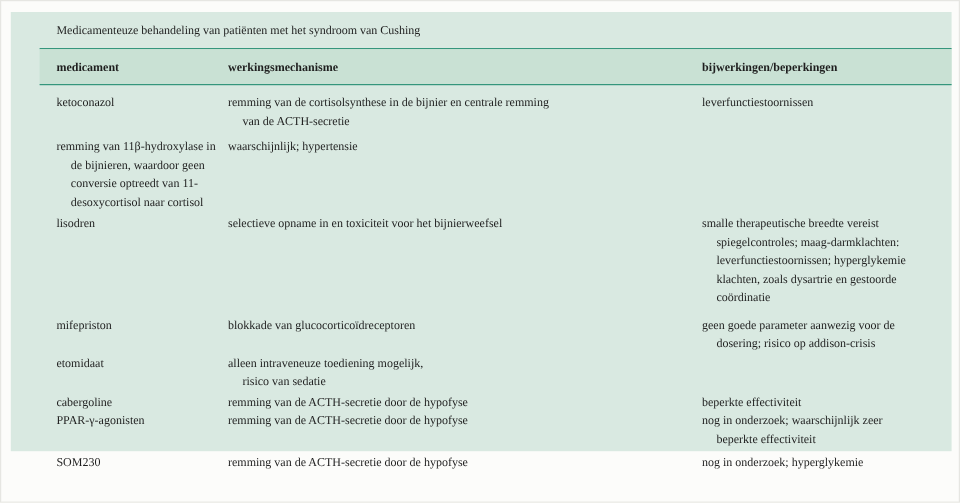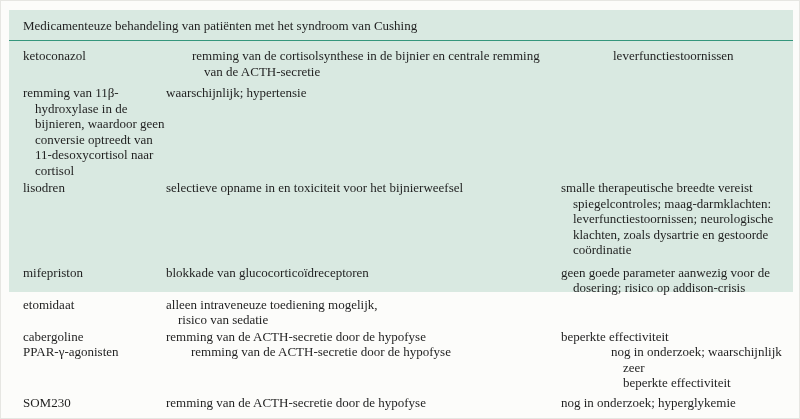--- a/index.html
+++ b/index.html
@@ -18,25 +18,26 @@
   .canvas{
     position:relative;
     width:798px;height:417px;
     border:1px solid #e6e6e2;
     background:#fcfcfa;
     overflow:hidden;
   }
   .panel{
     position:absolute;
     left:8px;top:9px;
-    width:784px;height:282px;
+    width:784px;height:366px;
     box-sizing:border-box;
     background:var(--panel-bg);
-    font-size:13px;
+    font-size:10px;
     line-height:15.5px;
+    padding-left:24px;
   }
   .title-row{
     box-sizing:border-box;
     height:31px;
     padding:8px 14px 0 14px;
     border-bottom:1px solid var(--rule);
   }
   .thead{
     box-sizing:border-box;
     height:30px;
@@ -48,47 +49,52 @@
     font-weight:bold;
   }
   .tbody{
     padding:7px 8px 0 14px;
   }
   .trow{
     display:grid;
     grid-template-columns:143px 395px 1fr;
     margin-bottom:7px;
   }
-  .trow:nth-of-type(1){margin-bottom:6px;gap:26px;}
+  .trow:nth-of-type(1){margin-bottom:6px;}
   .trow:nth-of-type(2){margin-bottom:2px;}
   .trow:nth-of-type(3){margin-bottom:7px;}
   .trow:nth-of-type(4){margin-bottom:1px;}
   .trow:nth-of-type(5){margin-bottom:1px;}
   .trow:nth-of-type(6){margin-bottom:0;}
-  .trow:nth-of-type(7){margin-bottom:4px;gap:25px;}
+  .trow:nth-of-type(7){margin-bottom:4px;}
   .c2,.c3{
     white-space:pre-line;
     padding-left:12px;
     text-indent:-12px;
   }
   .footnote-row{
     margin-top:11px;
     padding:0 14px;
   }
 </style>
 </head>
 <body>
 
 <div class="canvas">
   <div class="panel">
 
     <div class="title-row">
       <span>Medicamenteuze behandeling van patiënten met het syndroom van Cushing</span>
     </div>
 
+    <div class="thead">
+      <div>medicament</div>
+      <div>werkingsmechanisme</div>
+      <div>bijwerkingen/beperkingen</div>
+    </div>
 
     <div class="tbody">
 
       <div class="trow">
         <div class="c1">ketoconazol</div>
         <div class="c2">remming van de cortisolsynthese in de bijnier en centrale remming
 van de ACTH-secretie</div>
         <div class="c3">leverfunctiestoornissen</div>
       </div>
 
@@ -96,21 +102,21 @@
         <div class="c2">remming van 11β-hydroxylase in de bijnieren, waardoor geen
 conversie optreedt van 11-desoxycortisol naar cortisol</div>
         <div class="c3">waarschijnlijk; hypertensie</div>
       </div>
 
       <div class="trow">
         <div class="c1">lisodren</div>
         <div class="c2">selectieve opname in en toxiciteit voor het bijnierweefsel</div>
         <div class="c3">smalle therapeutische breedte vereist
 spiegelcontroles; maag-darmklachten:
-leverfunctiestoornissen; neurologische
+leverfunctiestoornissen; hyperglykemie
 klachten, zoals dysartrie en gestoorde
 coördinatie</div>
       </div>
 
       <div class="trow">
         <div class="c1">mifepriston</div>
         <div class="c2">blokkade van glucocorticoïdreceptoren</div>
         <div class="c3">geen goede parameter aanwezig voor de
 dosering; risico op addison-crisis</div>
       </div>

